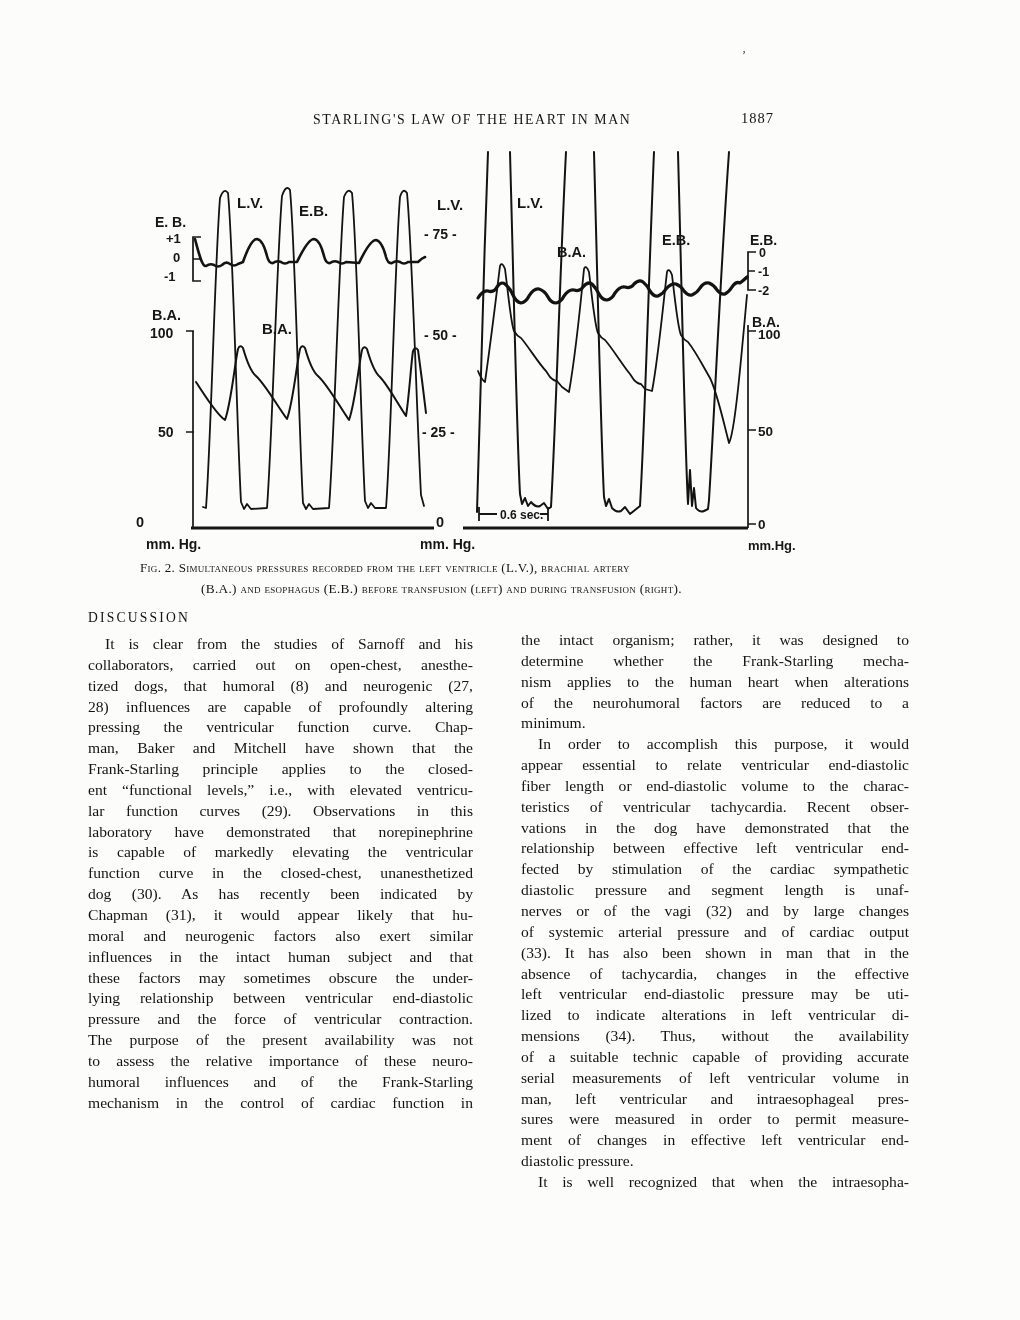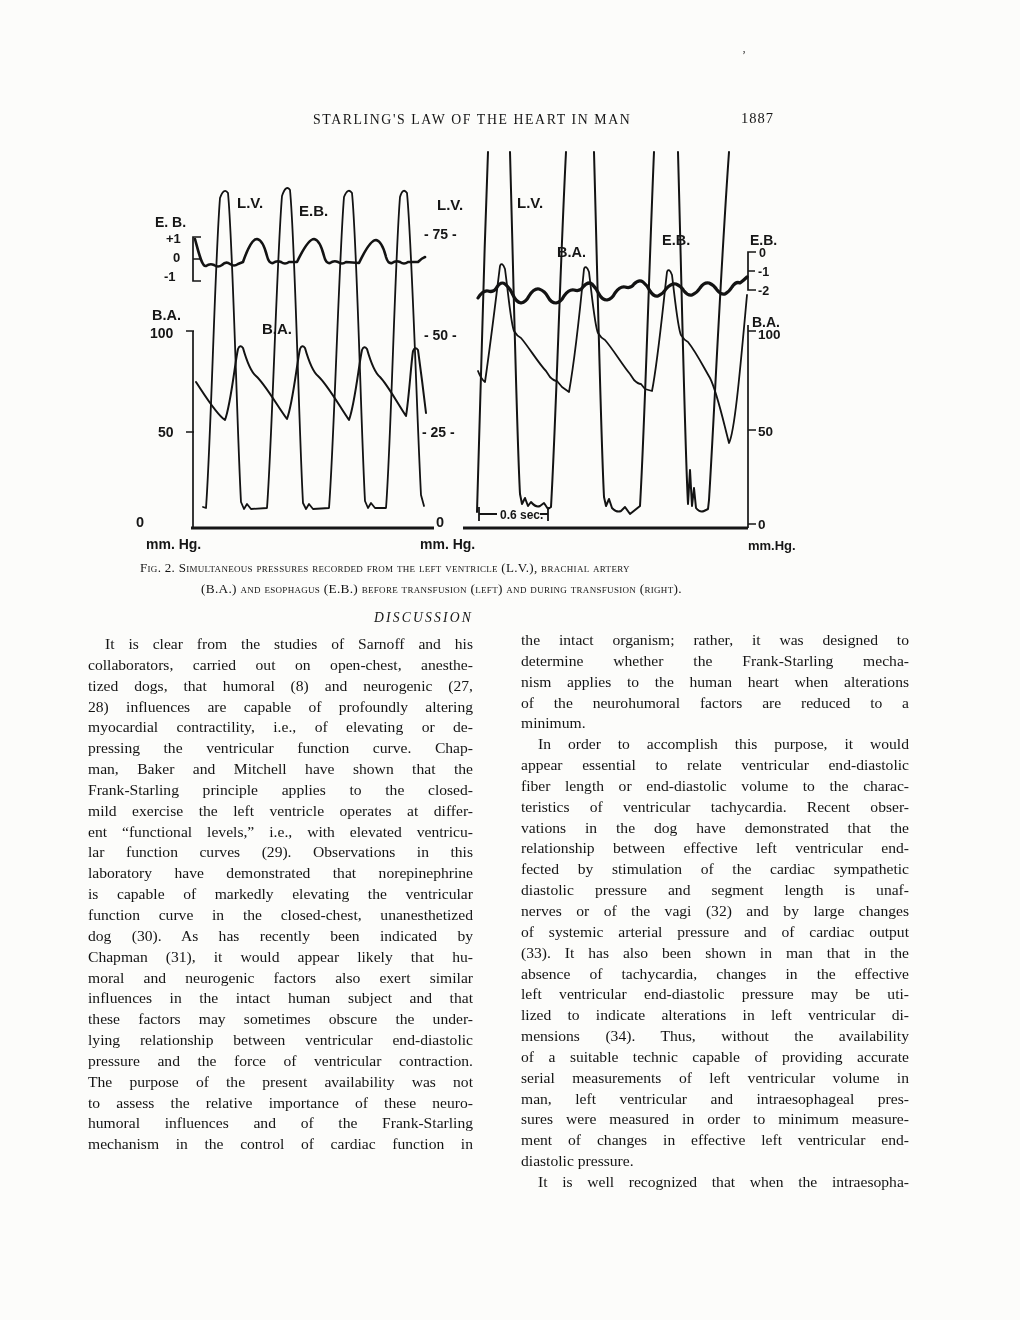--- a/index.html
+++ b/index.html
@@ -14,22 +14,22 @@
   #page-number{left:741px;top:110px;font-size:14.5px;letter-spacing:1px;}
   #stray-mark{left:742px;top:48px;font-size:12px;color:#333;}
   #figure-wrap{left:125px;top:140px;width:685px;height:415px;}
   svg text{font-family:"Liberation Sans",sans-serif;font-weight:700;fill:#161616;}
   #caption-line-1{left:140px;top:560px;font-size:13px;font-variant:small-caps;letter-spacing:.3px;white-space:nowrap;}
   #caption-line-2{left:163px;top:581px;font-size:13.3px;font-variant:small-caps;letter-spacing:.3px;white-space:nowrap;margin-left:38px;}
   .col{position:absolute;font-size:15.6px;line-height:20.85px;}
   #left-column{left:88px;top:608px;width:385px;}
   #right-column{left:521px;top:630px;width:388px;}
   #discussion-heading{
-    height:26px;text-align:right;font-size:13.6px;
-    letter-spacing:2.2px;font-variant:small-caps;font-style:italic;
+    height:26px;text-align:left;font-size:13.6px;
+    letter-spacing:2.2px;font-variant:small-caps;
   }
   .bl{height:20.85px;text-align:justify;text-align-last:justify;}
   .bl.end{text-align-last:left;}
   .bl.ind{padding-left:17px;}
 </style>
 </head>
 <body>
 
 <div class="abs" id="stray-mark">’</div>
 <div class="abs" id="page-title">STARLING'S LAW OF THE HEART IN MAN</div>
@@ -105,25 +105,23 @@
 <div class="abs" id="caption-line-1">Fig. 2.  Simultaneous pressures recorded from the left ventricle (L.V.), brachial artery</div>
 <div class="abs" id="caption-line-2">(B.A.) and esophagus (E.B.) before transfusion (left) and during transfusion (right).</div>
 
 <div class="col" id="left-column">
   <div id="discussion-heading">DISCUSSION</div>
   <div>
       <div class="bl ind">It is clear from the studies of Sarnoff and his</div>
       <div class="bl">collaborators, carried out on open-chest, anesthe-</div>
       <div class="bl">tized dogs, that humoral (8) and neurogenic (27,</div>
       <div class="bl">28) influences are capable of profoundly altering</div>
-      <div class="bl">myocardial contractility, i.e., of elevating or de-</div>
       <div class="bl">pressing the ventricular function curve.  Chap-</div>
       <div class="bl">man, Baker and Mitchell have shown that the</div>
       <div class="bl">Frank-Starling principle applies to the closed-</div>
-      <div class="bl">mild exercise the left ventricle operates at differ-</div>
       <div class="bl">ent “functional levels,” i.e., with elevated ventricu-</div>
       <div class="bl">lar function curves (29).  Observations in this</div>
       <div class="bl">laboratory have demonstrated that norepinephrine</div>
       <div class="bl">is capable of markedly elevating the ventricular</div>
       <div class="bl">function curve in the closed-chest, unanesthetized</div>
       <div class="bl">dog (30).  As has recently been indicated by</div>
       <div class="bl">Chapman (31), it would appear likely that hu-</div>
       <div class="bl">moral and neurogenic factors also exert similar</div>
       <div class="bl">influences in the intact human subject and that</div>
       <div class="bl">these factors may sometimes obscure the under-</div>
@@ -154,18 +152,18 @@
       <div class="bl">nerves or of the vagi (32) and by large changes</div>
       <div class="bl">of systemic arterial pressure and of cardiac output</div>
       <div class="bl">(33).  It has also been shown in man that in the</div>
       <div class="bl">absence of tachycardia, changes in the effective</div>
       <div class="bl">left ventricular end-diastolic pressure may be uti-</div>
       <div class="bl">lized to indicate alterations in left ventricular di-</div>
       <div class="bl">mensions (34).  Thus, without the availability</div>
       <div class="bl">of a suitable technic capable of providing accurate</div>
       <div class="bl">serial measurements of left ventricular volume in</div>
       <div class="bl">man, left ventricular and intraesophageal pres-</div>
-      <div class="bl">sures were measured in order to minimum measure-</div>
+      <div class="bl">sures were measured in order to permit measure-</div>
       <div class="bl">ment of changes in effective left ventricular end-</div>
       <div class="bl end">diastolic pressure.</div>
       <div class="bl ind">It is well recognized that when the intraesopha-</div>
     </div>
 </div>
 
 </body></html>

